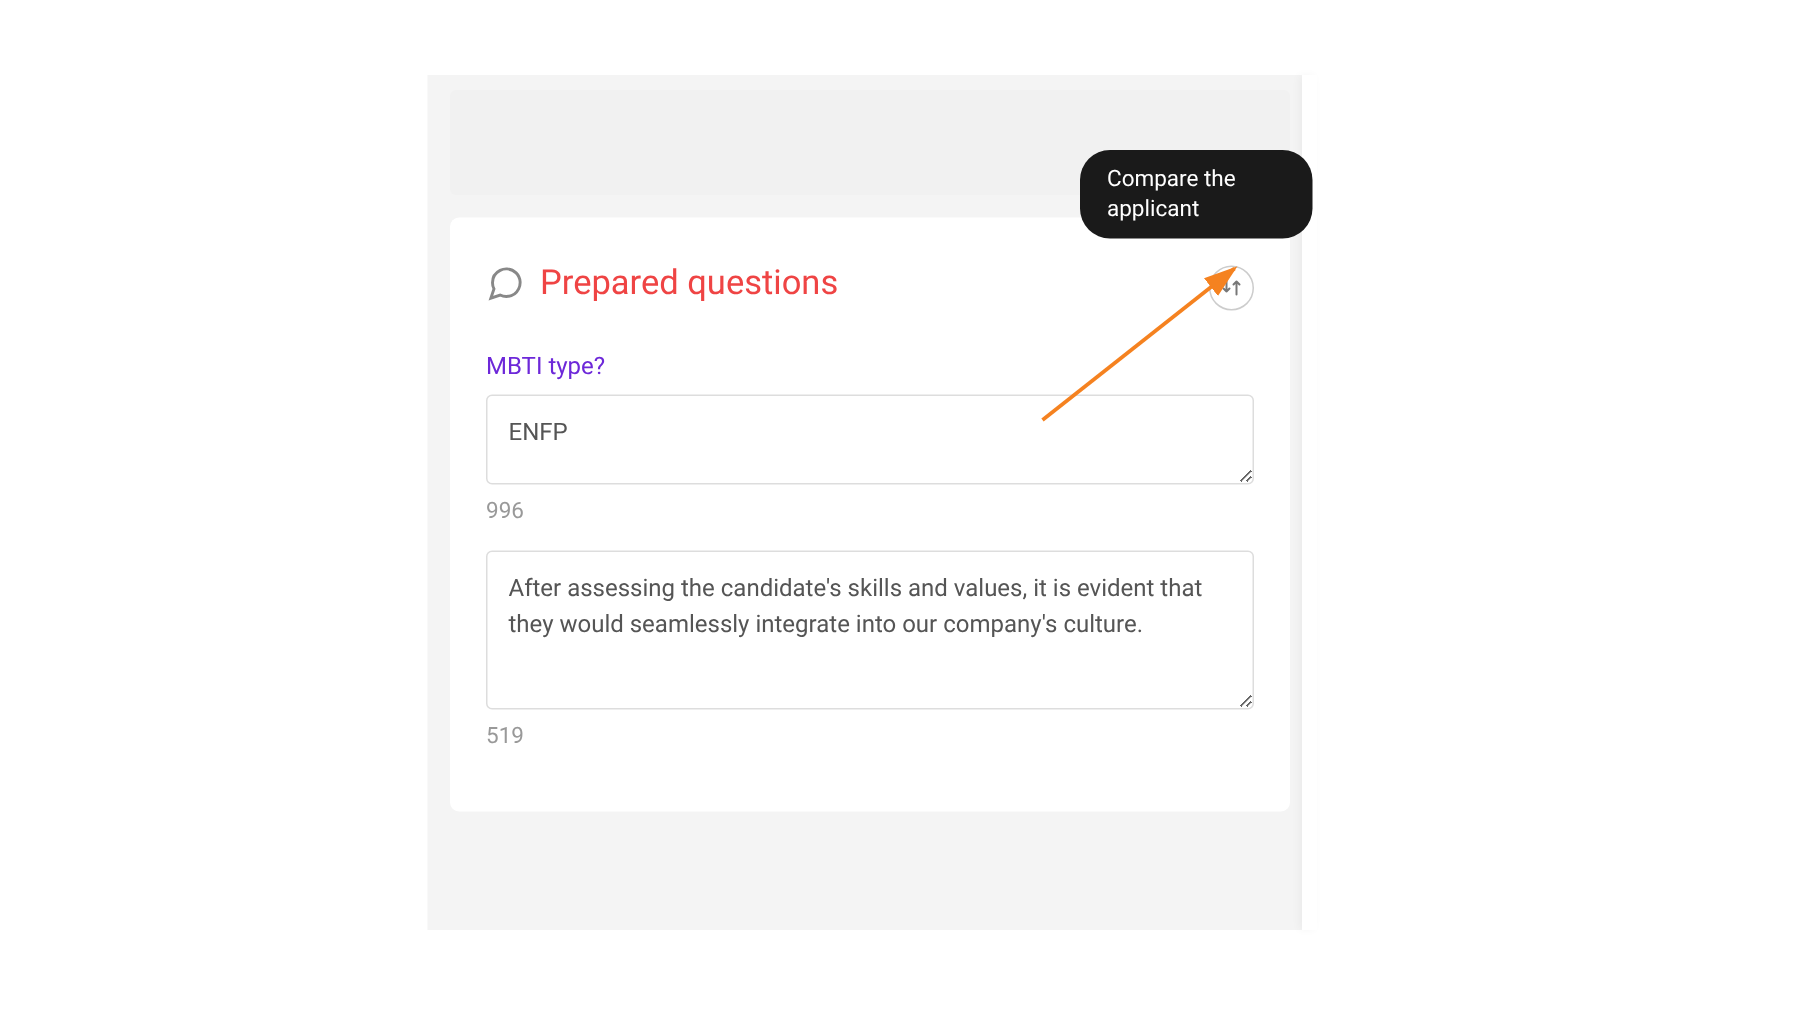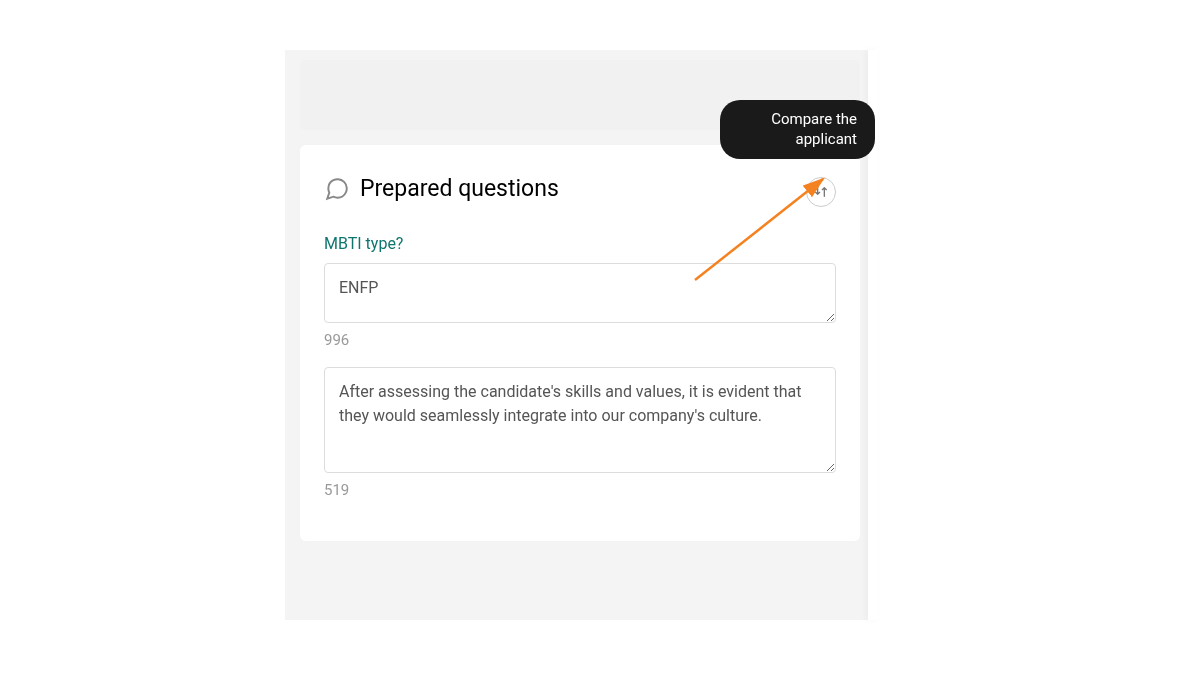--- a/index.html
+++ b/index.html
@@ -44,21 +44,21 @@
       margin-bottom: 32px;
     }
     .chat-icon {
       width: 26px;
       height: 26px;
       flex-shrink: 0;
     }
     .card-title {
       font-size: 23px;
       font-weight: 400;
-      color: #000000;
+      color: #ef4444;
     }
     .compare-btn {
       position: absolute;
       right: 24px;
       top: 32px;
       width: 30px;
       height: 30px;
       border-radius: 50%;
       border: 1px solid #ccc;
       background: #fff;
@@ -69,21 +69,21 @@
     }
     .compare-btn svg {
       width: 16px;
       height: 16px;
     }
     .q-group {
       margin-bottom: 18px;
     }
     .q-label {
       font-size: 16px;
-      color: #0f766e;
+      color: #6d28d9;
       margin-bottom: 10px;
       display: block;
     }
     .q-textarea {
       width: 100%;
       border: 1px solid #ddd;
       border-radius: 4px;
       padding: 12px 14px;
       font-size: 16px;
       color: #555;
@@ -101,21 +101,21 @@
     }
     .tooltip {
       position: absolute;
       left: 720px;
       top: 100px;
       background: #1a1a1a;
       color: #fff;
       padding: 10px 18px;
       border-radius: 20px;
       font-size: 15px;
-      text-align: right;
+      text-align: left;
       line-height: 1.3;
       z-index: 10;
       width: 155px;
     }
     .arrow {
       position: absolute;
       left: 685px;
       top: 165px;
       z-index: 5;
       pointer-events: none;

